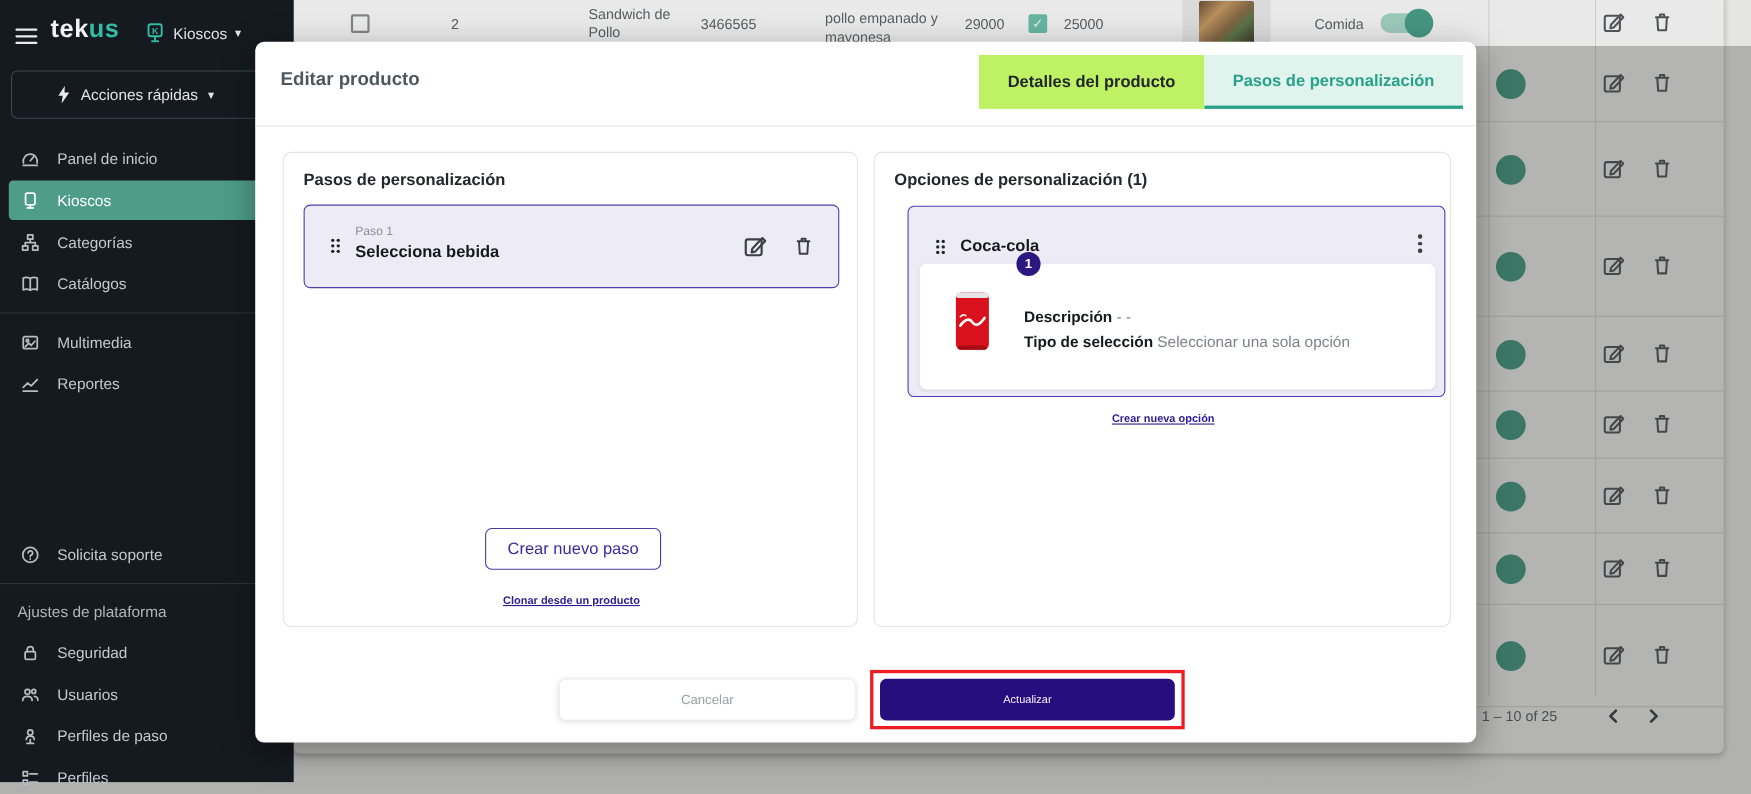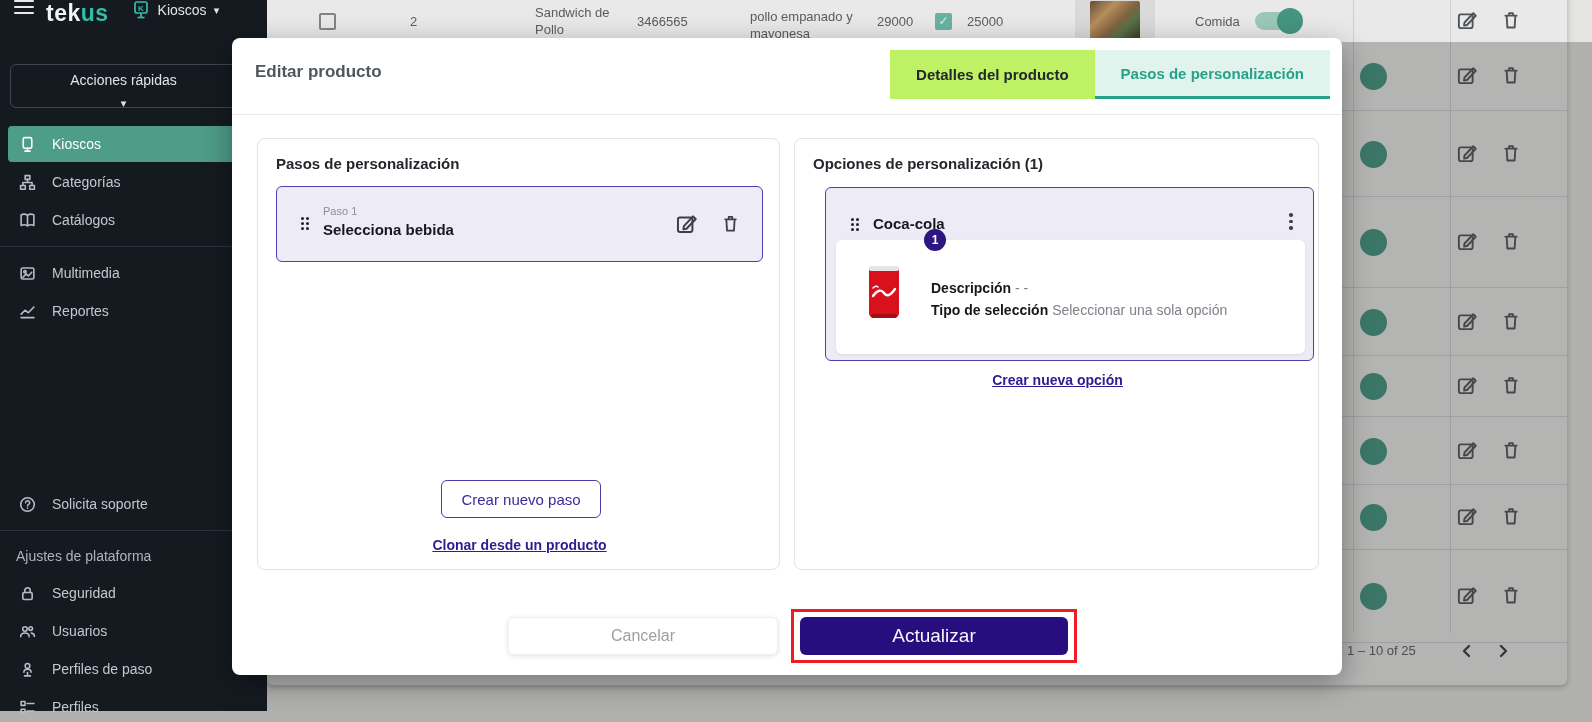--- a/index.html
+++ b/index.html
@@ -21,27 +21,27 @@
   .bgrow .dot { position:absolute; left:1093px; width:27px; height:27px; border-radius:50%; background:#45a089; top:50%; margin-top:-13px; }
   .rowicons { position:absolute; left:1190px; top:50%; margin-top:-11px; display:flex; gap:24px; color:#54585e; }
   .pag { position:absolute; left:1080px; top:653px; color:#5f6368; font-size:13px; display:flex; align-items:center; gap:26px; }
   .pag .chev { display:flex; gap:22px; margin-left:18px; color:#3c4043; }
 
   
   #overlay { position:absolute; inset:0; background:linear-gradient(to bottom, rgba(40,40,38,0.10) 0, rgba(40,40,38,0.10) 42px, rgba(40,40,38,0.35) 42px, rgba(40,40,38,0.35) 100%); }
 
   
   #sidebar { position:absolute; left:0; top:0; width:267px; height:711px; background:#151a21; color:#c3c8cf; font-size:14px; }
-  #topbar { position:absolute; left:0; top:0; width:267px; height:40px; display:flex; align-items:flex-start; }
+  #topbar { position:absolute; left:0; top:0; width:267px; height:40px; display:flex; align-items:flex-end; }
   #hamburger { margin-left:14px; width:20px; display:flex; flex-direction:column; gap:4px; cursor:pointer; }
   #hamburger span { display:block; height:2px; background:#e8eaed; border-radius:1px; }
   #logo { margin-left:12px; font-size:23px; font-weight:bold; letter-spacing:.5px; color:#f2f5f7; }
   #logo .accent { color:#35bca6; }
   #context { margin-left:22px; display:flex; align-items:center; gap:7px; color:#dfe3e7; cursor:pointer; }
-  #quick-actions { position:absolute; left:10px; top:64px; width:227px; height:44px; border:1px solid #3f4650; border-radius:6px; background:transparent; color:#dfe3e7; font-size:14px; display:flex; align-items:center; justify-content:center; gap:9px; cursor:pointer;flex-direction:column; }
+  #quick-actions { position:absolute; left:10px; top:64px; width:227px; height:44px; border:1px solid #3f4650; border-radius:6px; background:transparent; color:#dfe3e7; font-size:14px; display:flex; align-items:center; justify-content:center; gap:9px; cursor:pointer; }
   .nav { position:absolute; left:0; width:267px; }
   .nav-item { height:36px; margin:2px 8px; border-radius:4px; display:flex; align-items:center; gap:16px; padding-left:11px; cursor:pointer; }
   .nav-item svg { flex:0 0 auto; }
   .nav-item.active { background:#4e9d88; color:#ffffff; }
   .nav-div { height:1px; background:#2c323b; margin:8px 0; }
   .section-label { padding:9px 16px 9px 16px; color:#aeb4bc; cursor:default; }
   .icon16 { width:17px; height:17px; stroke:#b7bcc4; fill:none; stroke-width:1.5; stroke-linecap:round; stroke-linejoin:round; }
   .nav-item.active .icon16 { stroke:#ffffff; }
 
   
@@ -60,39 +60,39 @@
 
   #step-card { position:absolute; left:18px; top:47px; width:487px; height:76px; background:#edecf6; border:1px solid #4d3fae; border-radius:6px; }
   .drag-handle { width:9px; height:14px; display:grid; grid-template-columns:3px 3px; grid-template-rows:3px 3px 3px; gap:2px; }
   .drag-handle i { background:#1f2127; border-radius:50%; }
   #step-card .drag-handle { position:absolute; left:24px; top:30px; }
   #step-label { position:absolute; left:46px; top:18px; font-size:11px; color:#8b8f99; }
   #step-name { position:absolute; left:46px; top:34px; font-size:15px; font-weight:bold; color:#16181d; }
   #step-card .cardicons { position:absolute; right:22px; top:26px; display:flex; gap:24px; color:#3c4043; cursor:pointer; }
 
   #create-step-btn { position:absolute; left:183px; top:341px; width:160px; height:38px; background:#fff; border:1px solid #4b3ba6; border-radius:6px; color:#3a2a9c; font-size:15px; cursor:pointer; font-family:"Liberation Sans",sans-serif; }
-  .indigo-link { color:#2b1d93; font-weight:bold; font-size:14px; text-decoration:underline; cursor:pointer; }
+  .indigo-link { color:#2b1d93; font-weight:bold; font-size:10px; text-decoration:underline; cursor:pointer; }
   #clone-link { position:absolute; left:0; top:397px; width:523px; text-align:center; }
   #create-option-link { position:absolute; left:0; top:232px; width:525px; text-align:center; }
 
   #option-card { position:absolute; left:30px; top:48px; width:489px; height:174px; background:#edecf6; border:1px solid #4d3fae; border-radius:6px; }
   #option-card .drag-handle { position:absolute; left:25px; top:30px; }
   #option-name { position:absolute; left:47px; top:27px; font-size:15px; font-weight:bold; color:#16181d; }
   #option-menu { position:absolute; right:20px; top:25px; width:4px; cursor:pointer; display:flex; flex-direction:column; gap:3px; }
   #option-menu i { width:3.5px; height:3.5px; background:#3c4043; border-radius:50%; }
   #option-inner { position:absolute; left:10px; top:52px; width:469px; height:114px; background:#fff; border-radius:6px; box-shadow:0 1px 3px rgba(0,0,0,.08); }
   #option-badge { position:absolute; left:88px; top:-11px; width:22px; height:22px; border-radius:50%; background:#2c1680; color:#fff; font-size:12px; font-weight:bold; display:flex; align-items:center; justify-content:center; }
   #can { position:absolute; left:28px; top:22px; }
   .opt-line { position:absolute; left:95px; font-size:14px; color:#7d8288; }
   .opt-line b { color:#16181d; }
   #opt-desc { top:40px; }
   #opt-sel { top:62px; }
 
-  #footer-cancel { position:absolute; left:276px; top:579px; width:270px; height:38px; background:#fff; border:1px solid #f0f0f0; box-shadow:0 1px 5px rgba(0,0,0,.12); border-radius:6px; color:#9aa0a6; font-size:16px; cursor:pointer; font-family:"Liberation Sans",sans-serif; }
-  #footer-submit { position:absolute; left:568px; top:579px; width:268px; height:38px; background:#270d7d; border:none; border-radius:6px; color:#f5f5fa; font-size:19px; cursor:pointer; font-family:"Liberation Sans",sans-serif; }
+  #footer-cancel { position:absolute; left:276px; top:579px; width:270px; height:38px; background:#fff; border:1px solid #f0f0f0; box-shadow:0 1px 5px rgba(0,0,0,.12); border-radius:6px; color:#9aa0a6; font-size:12px; cursor:pointer; font-family:"Liberation Sans",sans-serif; }
+  #footer-submit { position:absolute; left:568px; top:579px; width:268px; height:38px; background:#270d7d; border:none; border-radius:6px; color:#f5f5fa; font-size:10px; cursor:pointer; font-family:"Liberation Sans",sans-serif; }
   #highlight-box { position:absolute; left:559px; top:571px; width:286px; height:54px; border:3px solid #ef1d23; pointer-events:none; }
 </style>
 </head>
 <body>
 
 <div id="app-bg">
   <div id="table-card">
 
     <div class="toprow">
       <div class="cell" style="left:52px;">
@@ -264,20 +264,28 @@
 
   <button id="quick-actions" style="font-family:'Liberation Sans',sans-serif;">
     <svg width="12" height="16" viewBox="0 0 12 16">
         <path d="M7,0 L1,9 h4 L4,16 L11,6 h-4.4 Z" fill="#e8eaed"></path>
       </svg>
     <span>Acciones rápidas</span>
     <span style="font-size:11px;">▾</span>
   </button>
 
   <div class="nav" style="top:124px;">
+    <div class="nav-item">
+      <svg class="icon16" viewBox="0 0 16 16">
+          <path d="M2.2,11.5 a6,6 0 1 1 11.6,0"></path>
+          <line x1="8" y1="9.5" x2="11" y2="6"></line>
+          <line x1="2" y1="13.5" x2="14" y2="13.5"></line>
+        </svg>
+      <span>Panel de inicio</span>
+    </div>
     <div class="nav-item active">
       <svg class="icon16" viewBox="0 0 16 16">
           <rect x="4" y="1.5" width="8" height="10" rx="1.5"></rect>
           <line x1="8" y1="11.5" x2="8" y2="14"></line>
           <line x1="5.5" y1="14.2" x2="10.5" y2="14.2"></line>
         </svg>
       <span>Kioscos</span>
     </div>
     <div class="nav-item">
       <svg class="icon16" viewBox="0 0 16 16">

